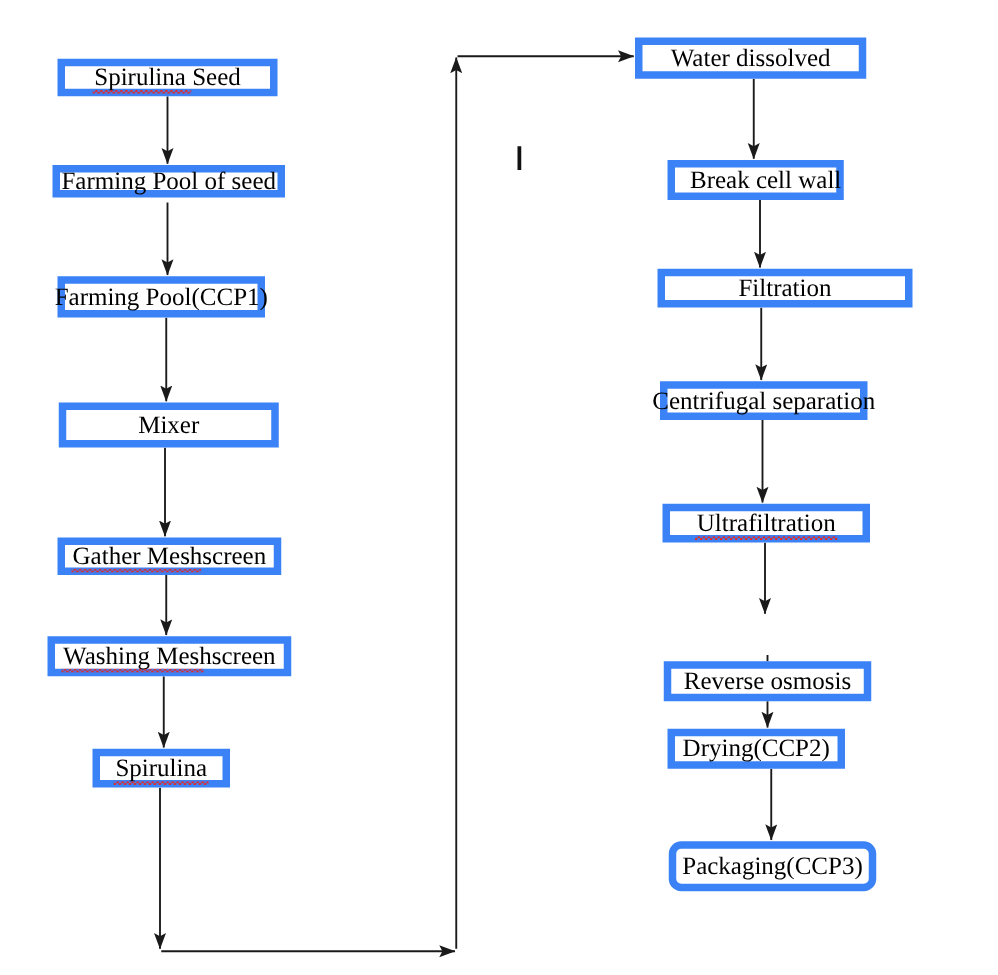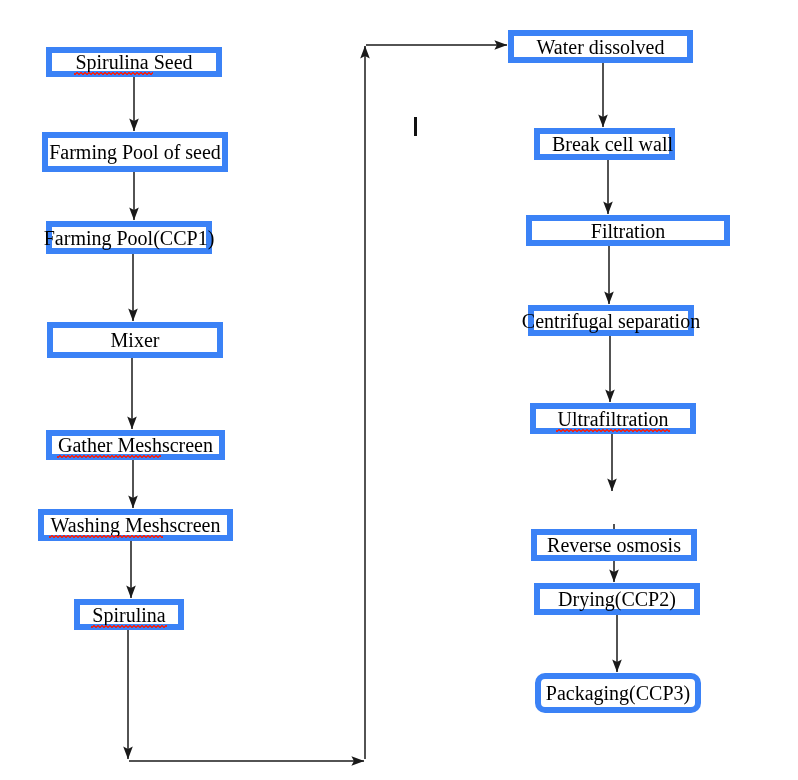--- a/index.html
+++ b/index.html
@@ -98,21 +98,21 @@
       <line x1="612" y1="434" x2="612" y2="491" marker-end="url(#ah)"></line>
       <line x1="614" y1="524" x2="614" y2="582" marker-end="url(#ah)"></line>
       <line x1="617" y1="615" x2="617" y2="672" marker-end="url(#ah)"></line>
     </g>
   </svg>
 
   <div id="nodes-left">
       <div class="node misspell misspell-partial" style="left: 46px; top: 47px; width: 176px; height: 30px; font-family: Liberation Serif, serif;">
         <span class="node-label">Spirulina Seed</span>
       </div>
-      <div class="node" style="left: 42px; top: 132px; width: 186px; height: 40px; text-align: center;">
+      <div class="node" style="left: 42px; top: 132px; width: 186px; height: 26px; text-align: center;">
         <span class="node-label">Farming Pool of seed</span>
       </div>
       <div class="node" style="left: 46px; top: 221px; width: 166px; height: 33px;">
         <span class="node-label">Farming Pool(CCP1)</span>
       </div>
       <div class="node" style="left: 47px; top: 322px; width: 176px; height: 36px;">
         <span class="node-label">Mixer</span>
       </div>
       <div class="node misspell misspell-partial" style="left: 46px; top: 430px; width: 179px; height: 30px; text-align: right;">
         <span class="node-label">Gather Meshscreen</span>
@@ -136,21 +136,21 @@
       </div>
       <div class="node" style="left: 528px; top: 305px; width: 166px; height: 31px;">
         <span class="node-label">Centrifugal separation</span>
       </div>
       <div class="node misspell" style="left: 530px; top: 403px; width: 166px; height: 31px;">
         <span class="node-label">Ultrafiltration</span>
       </div>
       <div class="node" style="left: 531px; top: 492px; width: 166px; height: 32px; margin-top: 37px;">
         <span class="node-label">Reverse osmosis</span>
       </div>
-      <div class="node" style="left: 534px; top: 583px; width: 166px; height: 32px; font-family: Liberation Serif, serif;">
+      <div class="node" style="left: 534px; top: 583px; width: 142px; height: 32px; font-family: Liberation Serif, serif;">
         <span class="node-label">Drying(CCP2)</span>
       </div>
       <div class="node" style="left: 535px; top: 673px; width: 166px; height: 40px; border-radius: 10px;">
         <span class="node-label">Packaging(CCP3)</span>
       </div>
     </div>
   <div id="artifacts-layer">
       <div class="stray-tick" style="left: 414px; top: 117px; width: 3px; height: 19px;"></div>
     </div>
 

